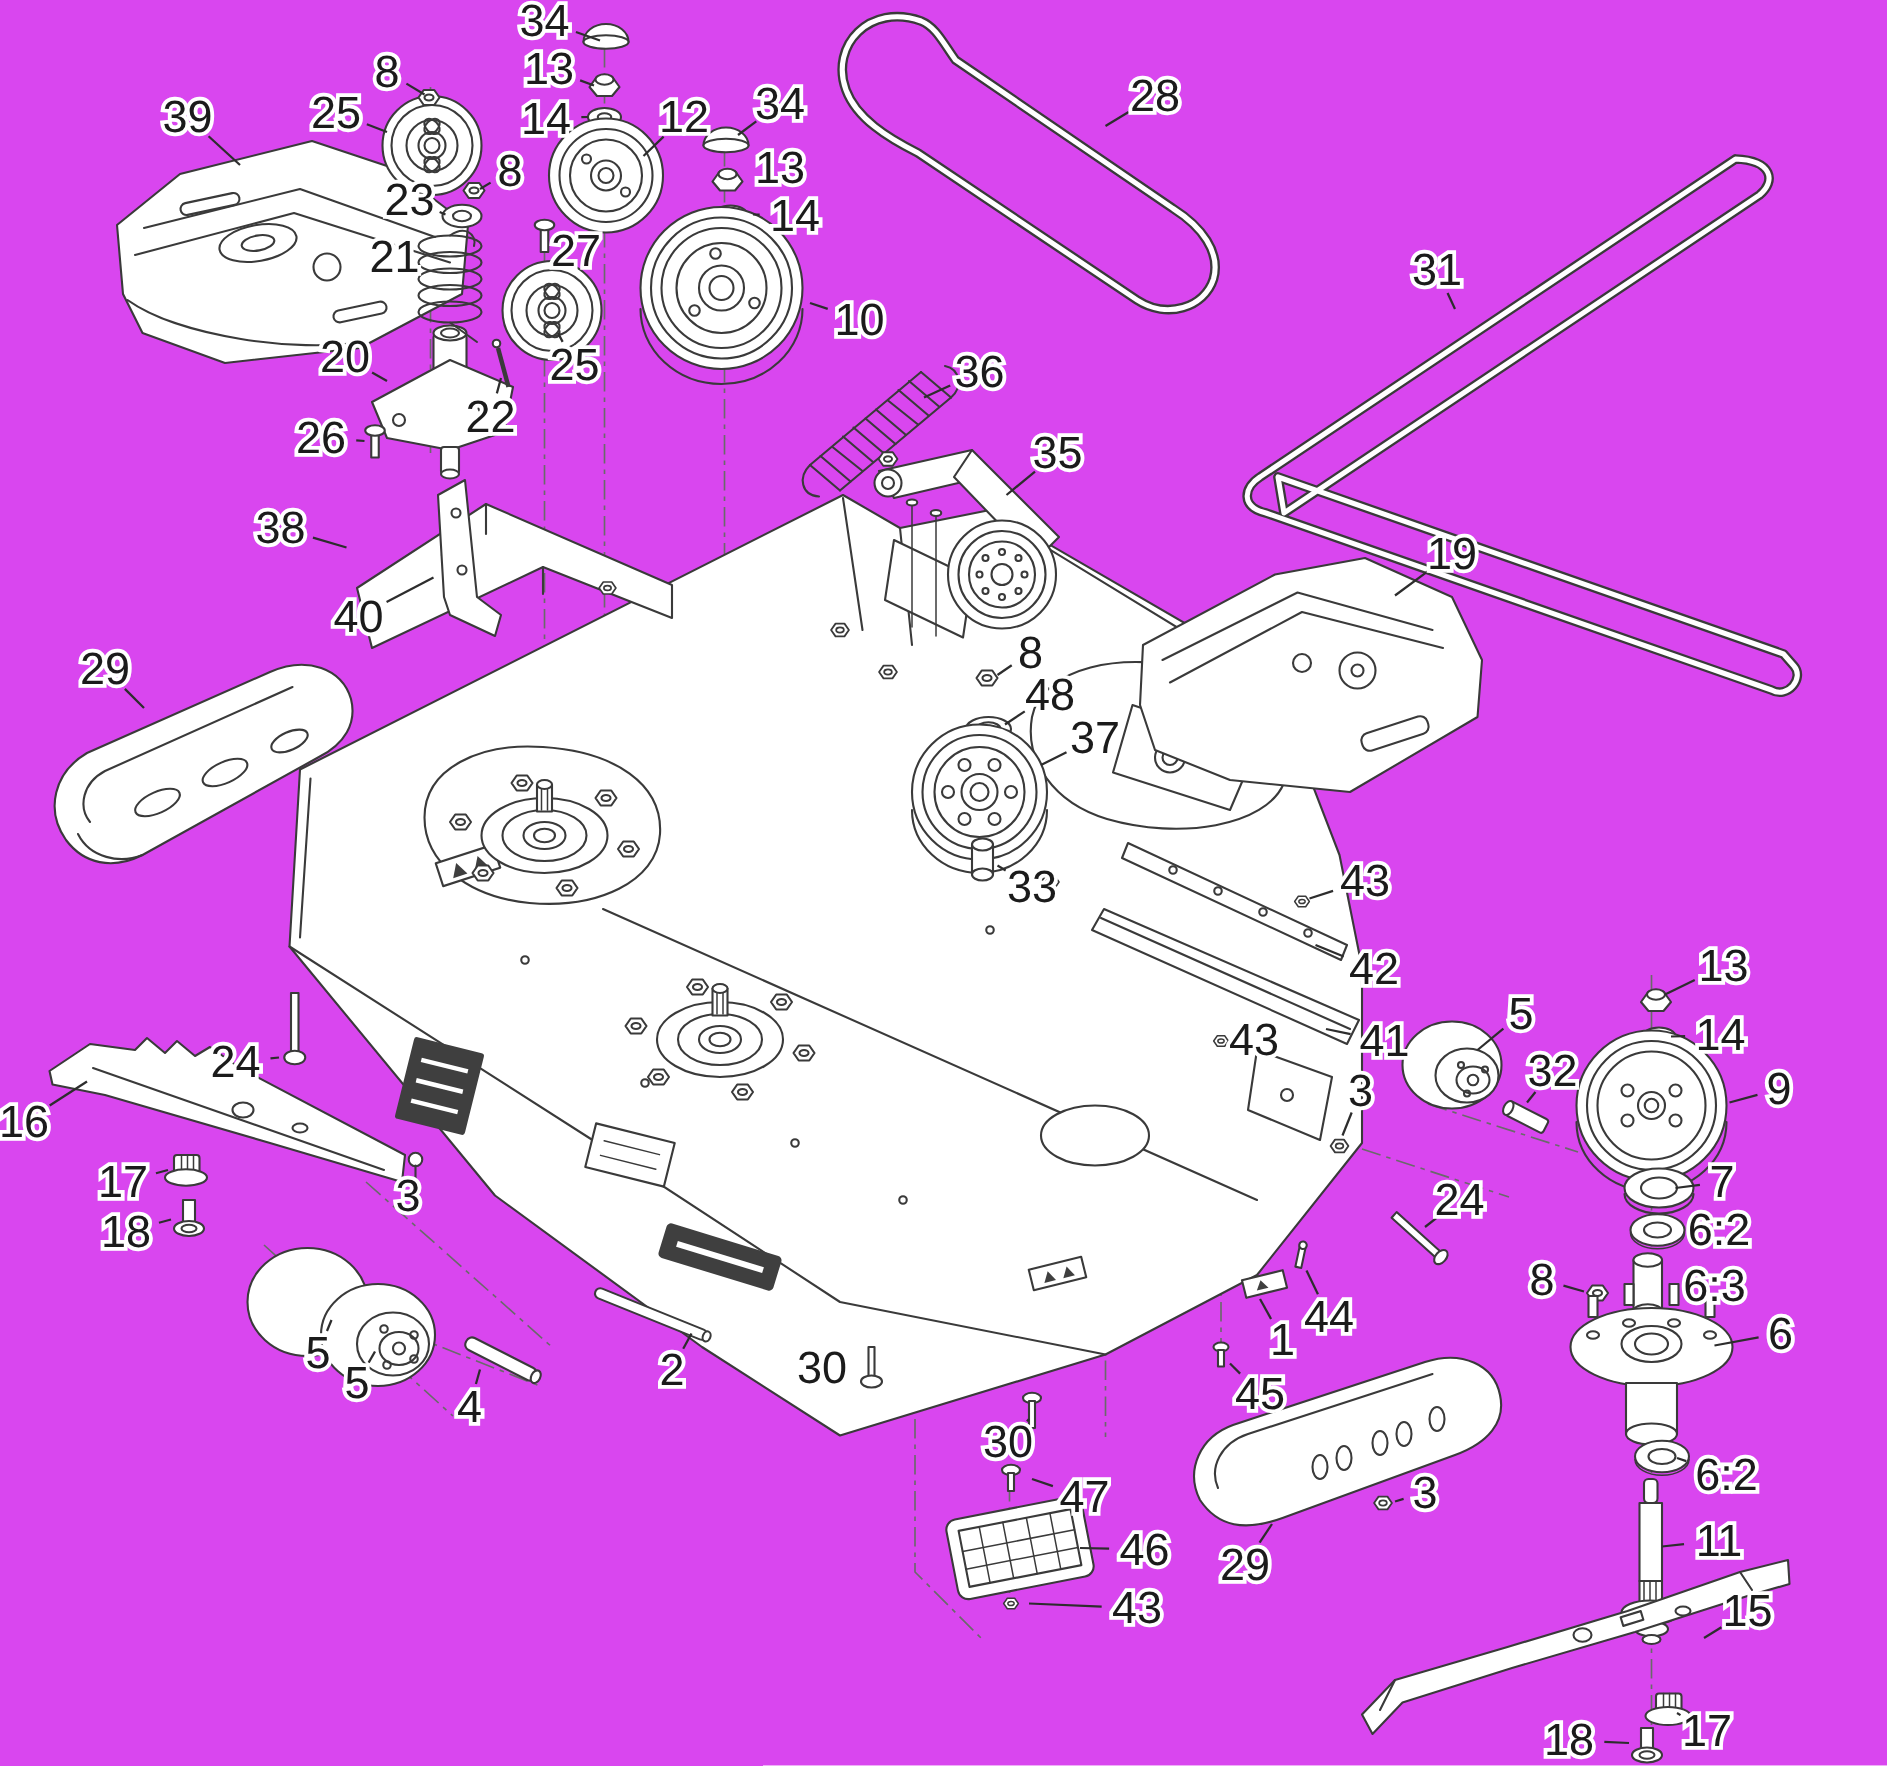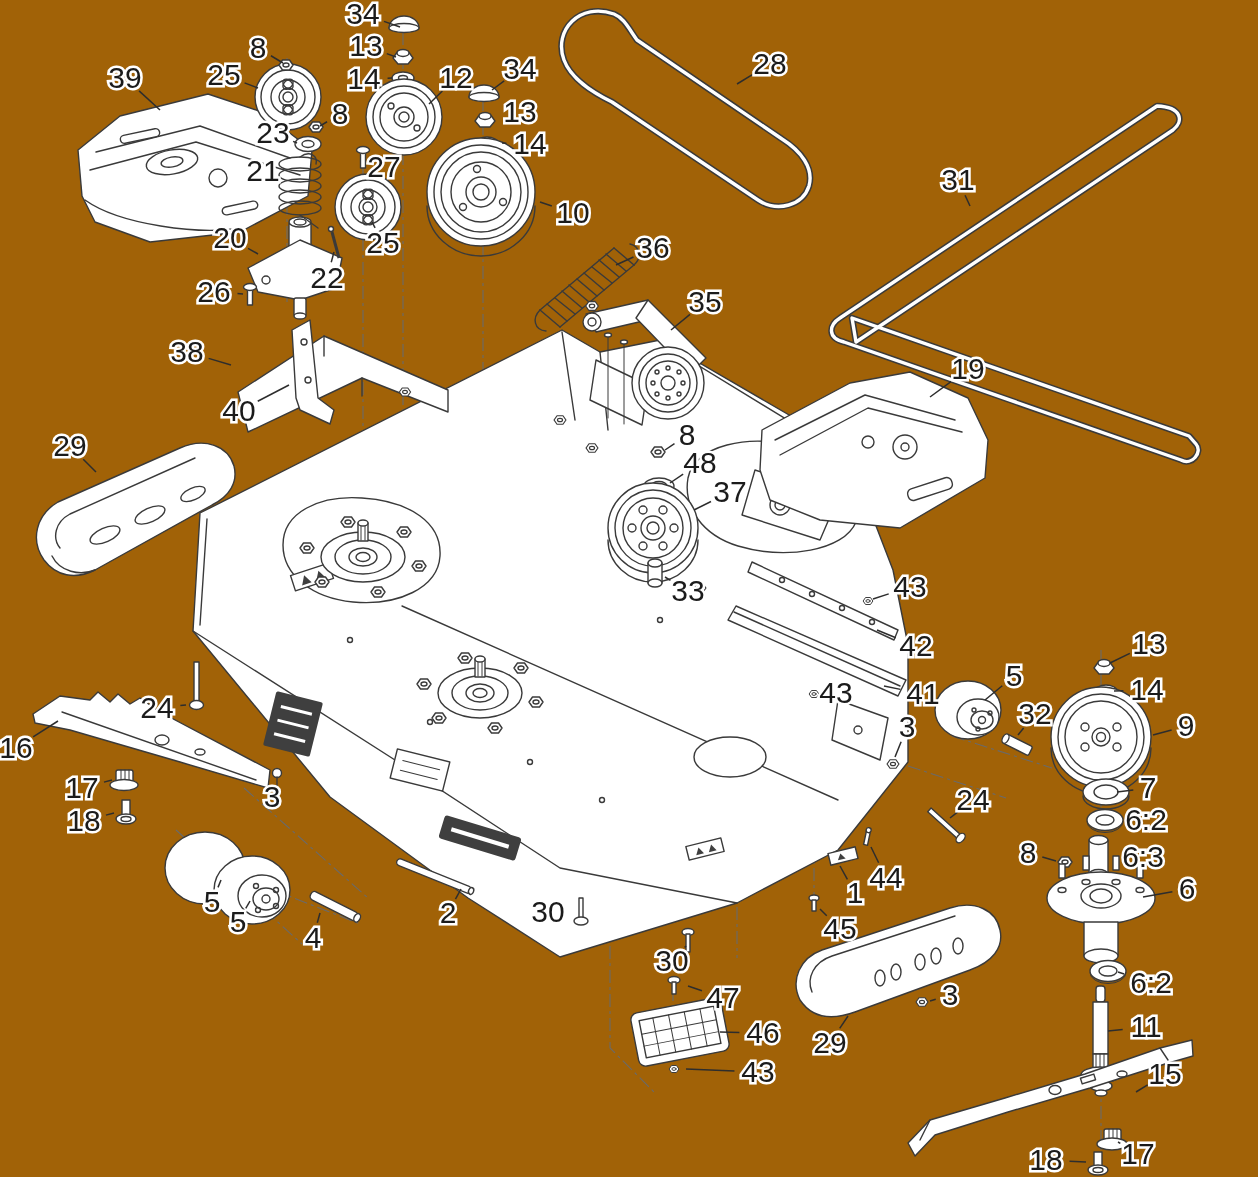--- a/index.html
+++ b/index.html
@@ -1,16 +1,16 @@
 <!DOCTYPE html>
 <html><head>
 <meta charset="utf-8">
 <style>
   html,body{margin:0;padding:0;background:#fff;}
-  #stage{position:relative;width:1258px;height:1177px;background:#a16207;overflow:hidden;
+  #stage{position:relative;width:1258px;height:1177px;background:#d946ef;overflow:hidden;
          font-family:"Liberation Sans",sans-serif;}
   svg{display:block}
   .ln{fill:none;stroke:#3a3a3a;stroke-width:1.4;stroke-linejoin:round;stroke-linecap:round}
   .thin{stroke-width:1}
   .fw{fill:#fff;stroke:#3a3a3a;stroke-width:1.4;stroke-linejoin:round}
   .fd{fill:#3f3f3f;stroke:none}
   .dash{fill:none;stroke:#6a6a6a;stroke-width:1.1;stroke-dasharray:13 4 3 4}
   .belt{fill:none;stroke:#3a3a3a;stroke-width:6.5;stroke-linejoin:round}
   .belt-in{fill:none;stroke:#fff;stroke-width:3.4;stroke-linejoin:round}
   .callout-text{font-family:"Liberation Sans",sans-serif;font-size:30px;fill:#1b1b1b;

